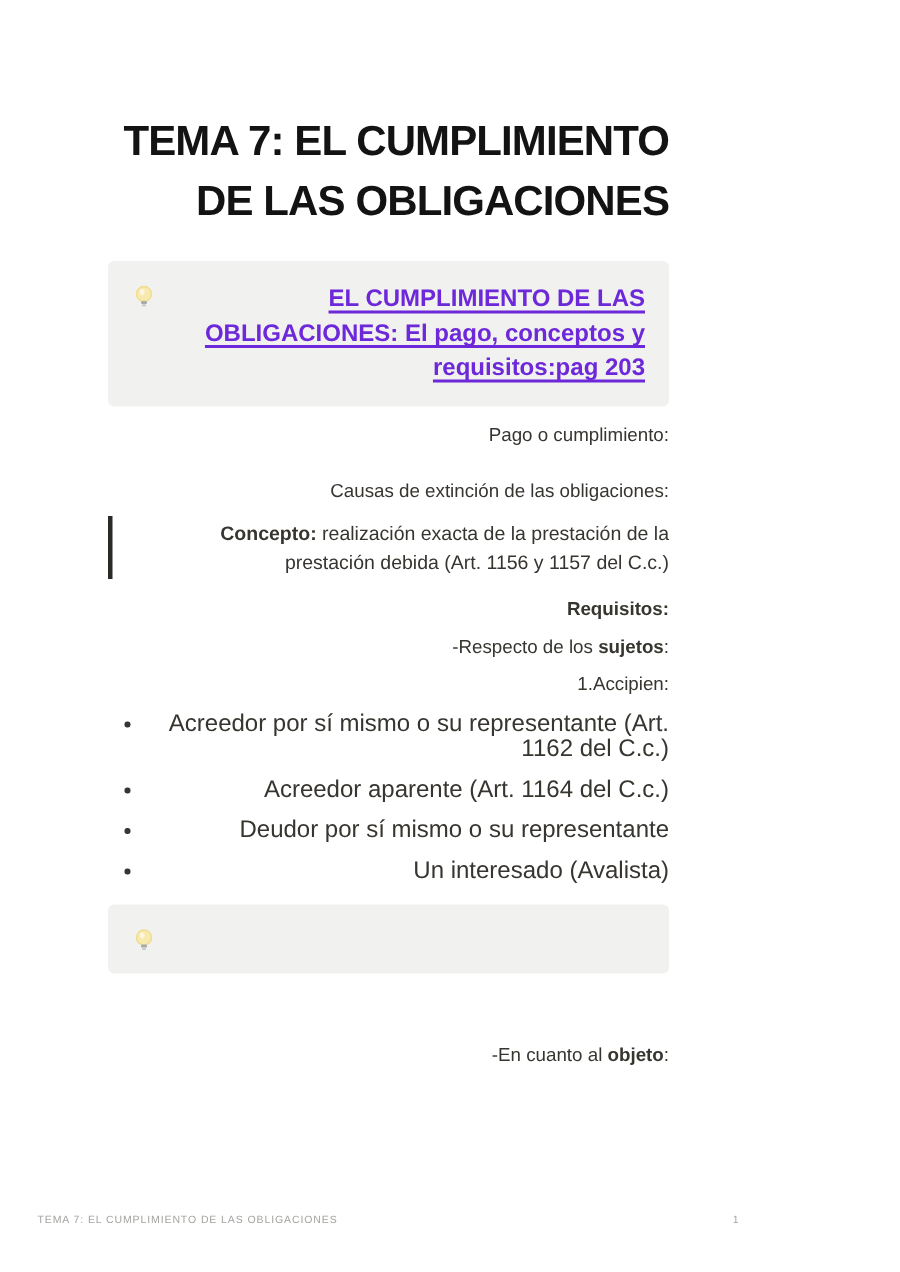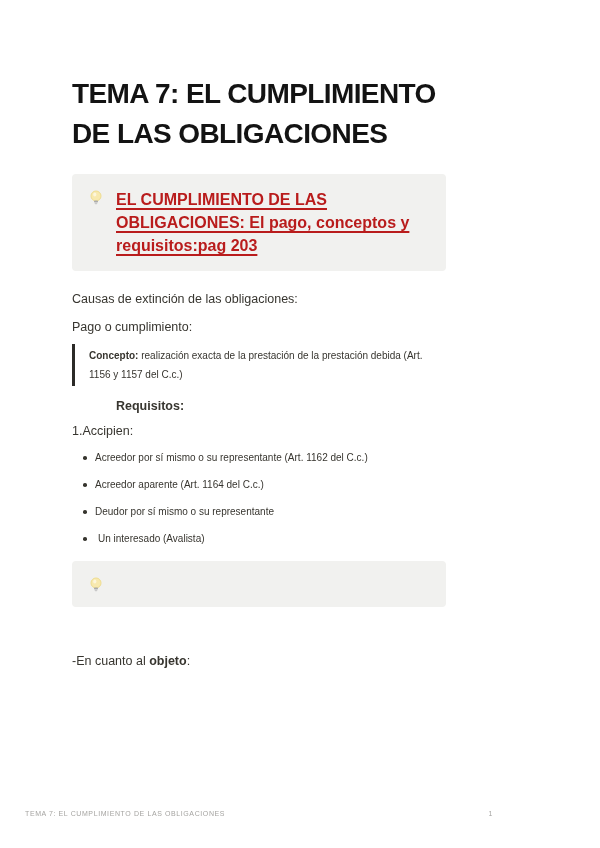--- a/index.html
+++ b/index.html
@@ -4,20 +4,21 @@
 <style>
   html, body { margin: 0; padding: 0; background: #ffffff; }
   .page {
     position: relative;
     width: 518px;
     height: 848px;
     background: #ffffff;
     font-family: "Liberation Sans", sans-serif;
     color: #37352F;
     overflow: hidden;
+    text-align: right;
   }
   .content { padding: 74px 72px 0 72px; }
 
   .doc-title {
     margin: 0;
     max-width: 444px;
     font-size: 28px;
     line-height: 40px;
     font-weight: bold;
     letter-spacing: -0.6px;
@@ -32,57 +33,57 @@
     border-radius: 4px;
     padding: 14px 16px;
   }
   .callout-main { margin-top: 20px; }
   .callout-icon { flex: 0 0 auto; margin-top: 2px; line-height: 0; }
   .callout-heading {
     margin: 0;
     font-size: 16px;
     line-height: 23px;
     font-weight: bold;
-    color: #b91c1c;
+    color: #6d28d9;
     text-decoration: underline;
     text-decoration-thickness: 1.5px;
     text-underline-offset: 3px;
   }
 
   .para {
     margin: 11px 0 0 0;
     font-size: 12.5px;
     line-height: 17px;
   }
   .para-first { margin-top: 20px; }
   .bold { font-weight: bold; }
 
   .quote {
     border-left: 3px solid #2B2A27;
     padding: 2px 0 2px 14px;
     margin: 8px 0 0 0;
   }
   .quote .q-text {
     margin: 0;
-    font-size: 10px;
+    font-size: 13px;
     line-height: 19px;
   }
 
   .heading-line { margin-top: 12px; margin-left: 44px; }
   .sub-line { margin-top: 8px; }
 
   ul.bullets {
     list-style: none;
     margin: 9px 0 0 0;
     padding: 0 0 0 10px;
   }
   ul.bullets li {
     position: relative;
     padding-left: 13px;
-    font-size: 10px;
+    font-size: 16px;
     line-height: 17px;
     margin: 0 0 10px 0;
   }
   ul.bullets li::before {
     content: "";
     position: absolute;
     left: 1px;
     top: 7px;
     width: 3.6px;
     height: 3.6px;
@@ -128,29 +129,30 @@
         <svg width="16" height="16" viewBox="0 0 16 16">
           <circle cx="8" cy="6" r="5" fill="#F8E9AE" stroke="#EFDD90" stroke-width="1"></circle>
           <ellipse cx="6.8" cy="4.6" rx="1.6" ry="2" fill="#FDF6DC"></ellipse>
           <rect x="6" y="10.6" width="4" height="2" rx="0.8" fill="#ABABAB"></rect>
           <rect x="6.6" y="12.9" width="2.8" height="1.4" rx="0.7" fill="#C9C9C9"></rect>
         </svg>
       </span>
       <h3 class="callout-heading">EL CUMPLIMIENTO DE LAS OBLIGACIONES: El pago, conceptos y requisitos:pag 203</h3>
     </div>
 
+    <p class="para">Pago o cumplimiento:</p>
     <p class="para para-first">Causas de extinción de las obligaciones:</p>
-    <p class="para">Pago o cumplimiento:</p>
 
     <blockquote class="quote">
       <p class="q-text"><span class="bold">Concepto:</span><span> realización exacta de la prestación de la prestación debida (Art. 1156 y 1157 del C.c.)</span></p>
     </blockquote>
 
     <p class="para heading-line bold">Requisitos:</p>
 
+    <p class="para sub-line"><span>-Respecto de los </span><span class="bold">sujetos</span><span>:</span></p>
 
     <p class="para sub-line">1.Accipien:</p>
 
     <ul class="bullets">
       <li>Acreedor por sí mismo o su representante (Art. 1162 del C.c.)</li>
       <li>Acreedor aparente (Art. 1164 del C.c.)</li>
     </ul>
 
 
     <ul class="bullets">

